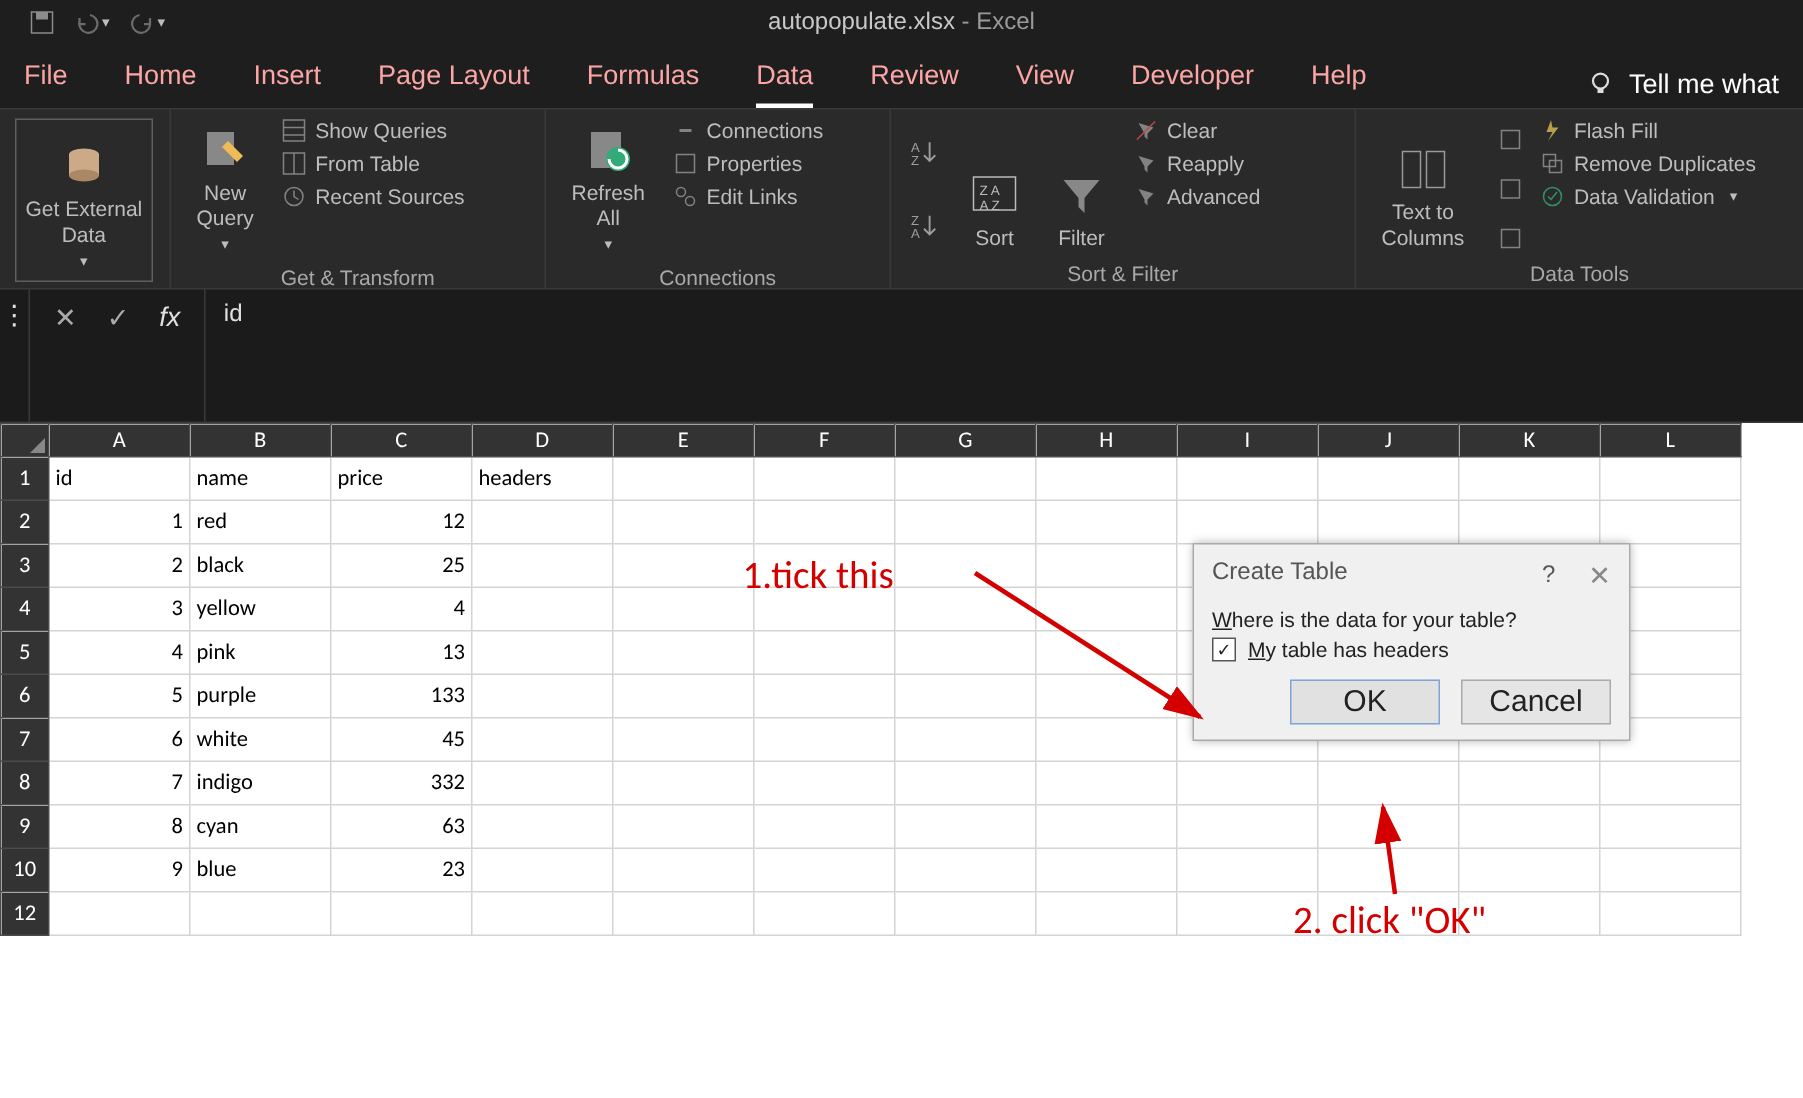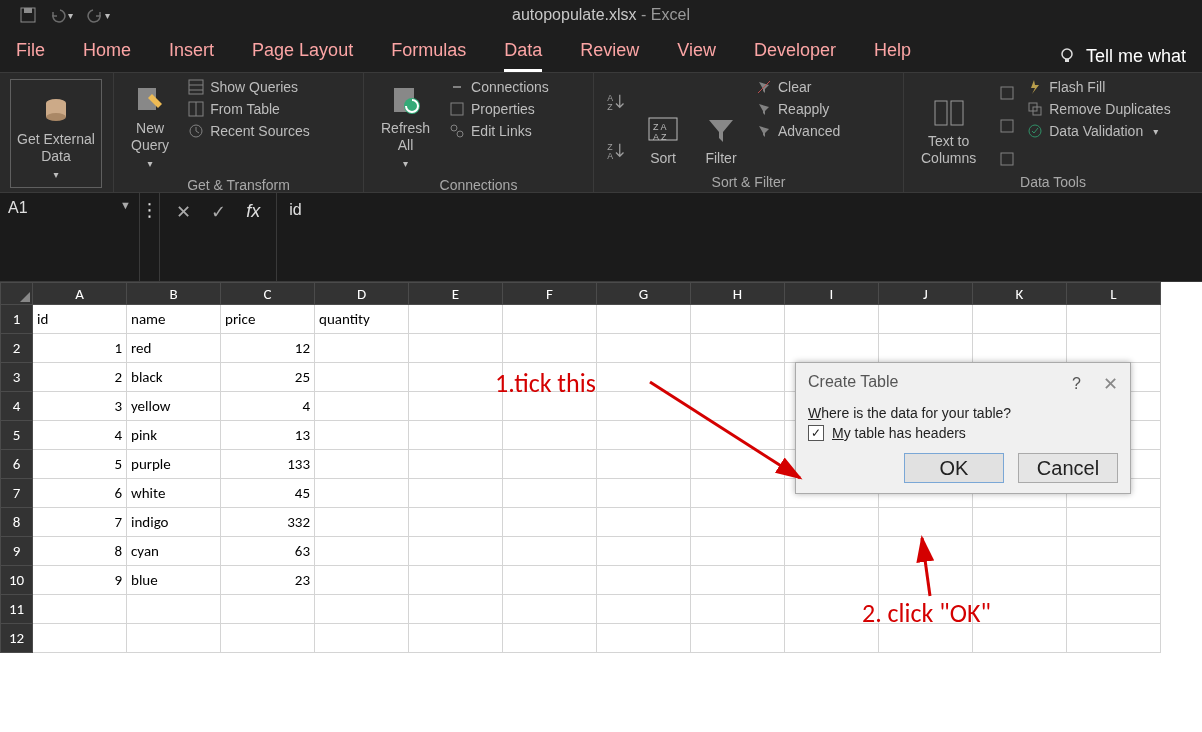--- a/index.html
+++ b/index.html
@@ -91,21 +91,21 @@
   .sheet th, .sheet td { border:1px solid #d4d4d4; height:29px; font-size:15px; font-family:Calibri,Arial,sans-serif; font-weight:normal; overflow:hidden; white-space:nowrap; }
   .sheet thead th { background:#333; color:#fff; text-align:center; border:1px solid #4b4b4b; height:22px; font-size:15px; }
   .sheet .rowhdr { background:#333; color:#fff; text-align:center; width:32px; border:1px solid #4b4b4b; }
   .corner { width:32px; background:#333; border:1px solid #4b4b4b; position:relative; }
   .corner::after{ content:''; position:absolute; right:2px; bottom:2px; border-left:10px solid transparent; border-bottom:10px solid #888; }
   .sheet td { background:#fff; color:#000; padding:0 4px; }
   .sheet td.num { text-align:right; }
   .sheet td.txt { text-align:left; }
   
   .dialog {
-    position:absolute; left:795px; top:445px; width:336px; background:#f0f0f0;
+    position:absolute; left:795px; top:445px; width:292px; background:#f0f0f0;
     border:1px solid #aaa; box-shadow:0 0 6px rgba(0,0,0,.3);
     font-size:14px; color:#222;
   }
   .dlg-title { display:flex; justify-content:space-between; padding:10px 12px; font-size:16px; color:#555; }
   .dlg-title-right { display:flex; gap:22px; align-items:center; }
   .dlg-close { font-size:18px; color:#888; }
   .dlg-body { padding:0 12px 10px; }
   .dlg-label { font-size:14px; margin-bottom:4px; }
   .dlg-label u { text-decoration: underline; }
   .dlg-input-row { display:flex; gap:4px; margin-bottom:8px; }
@@ -358,24 +358,20 @@
             <span>Data Validation</span>
             <span style="font-size:10px;margin-left:4px">▾</span>
           </div>
       </div>
     </div>
     <div class="group-label">Data Tools</div>
   </div>
 </div>
 
 <div class="formula-bar">
-  <div class="name-box">
-    <span>A1</span>
-    <span style="font-size:11px;color:#aaa">▼</span>
-  </div>
   <div class="fb-dots">⋮</div>
   <div class="fb-btns">
     <span style="font-size:18px;color:#aaa">✕</span>
     <span style="font-size:18px;color:#aaa">✓</span>
     <span style="font-style:italic;font-size:18px">fx</span>
   </div>
   <div class="fb-content">id</div>
 </div>
 
 <div class="grid-container">
@@ -396,21 +392,21 @@
           <th style="width: 94px;">K</th>
           <th style="width: 94px;">L</th>
         </tr>
       </thead>
       <tbody>
         <tr>
           <td class="rowhdr">1</td>
           <td class="txt">id</td>
           <td class="txt">name</td>
           <td class="txt">price</td>
-          <td class="txt">quantity</td>
+          <td class="txt">headers</td>
           <td></td>
           <td></td>
           <td></td>
           <td></td>
           <td></td>
           <td></td>
           <td></td>
           <td></td>
         </tr>
         <tr>
@@ -532,35 +528,20 @@
           <td></td>
           <td></td>
           <td></td>
         </tr>
         <tr>
           <td class="rowhdr">10</td>
           <td class="num">9</td>
           <td class="txt">blue</td>
           <td class="num">23</td>
           <td class="txt"></td>
-          <td></td>
-          <td></td>
-          <td></td>
-          <td></td>
-          <td></td>
-          <td></td>
-          <td></td>
-          <td></td>
-        </tr>
-        <tr>
-          <td class="rowhdr">11</td>
-          <td></td>
-          <td></td>
-          <td></td>
-          <td></td>
           <td></td>
           <td></td>
           <td></td>
           <td></td>
           <td></td>
           <td></td>
           <td></td>
           <td></td>
         </tr>
         <tr>

